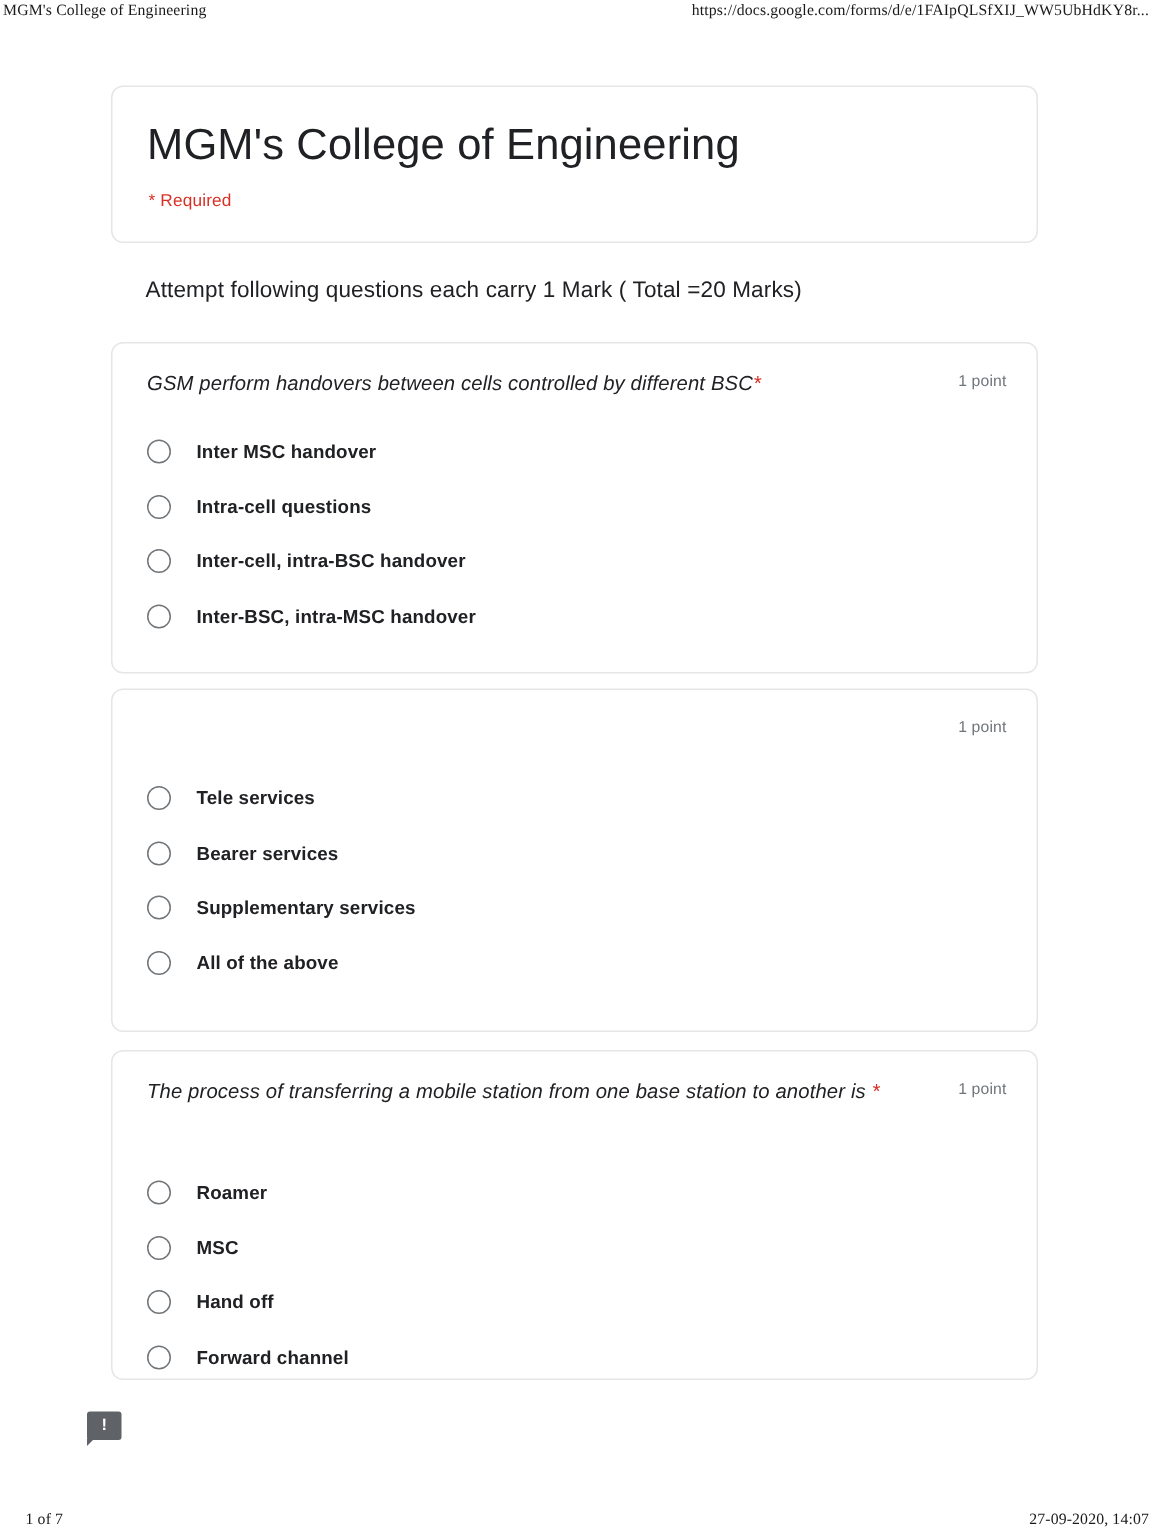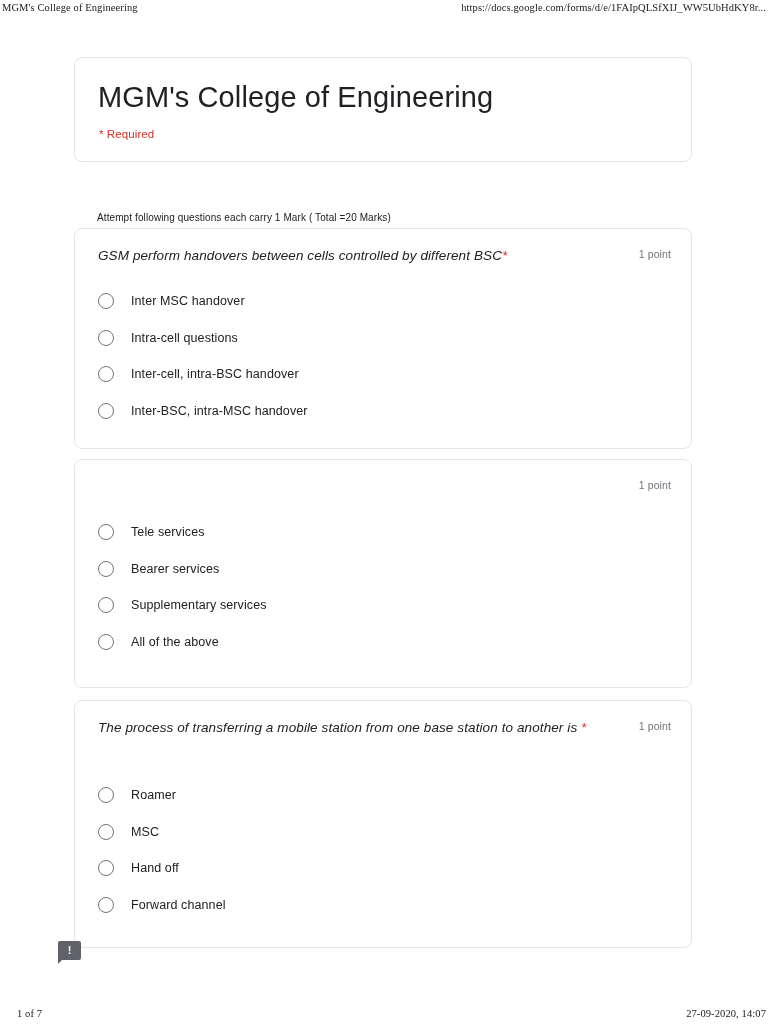--- a/index.html
+++ b/index.html
@@ -69,31 +69,31 @@
     top: 70px;
     font-size: 11.5px;
     color: #d93025;
     letter-spacing: 0.1px;
   }
 
   
   .instruction {
     position: absolute;
     left: 97px;
-    top: 208px;
-    font-size: 10px;
+    top: 184px;
+    font-size: 15px;
     line-height: 19px;
     color: #202124;
     letter-spacing: 0.1px;
   }
 
   
   .card-q1 { top: 228px; height: 221px; }
   .card-q2 { top: 459px; height: 229px; }
-  .card-q3 { top: 700px; height: 248px; }
+  .card-q3 { top: 700px; height: 220px; }
 
   .q-text {
     position: absolute;
     left: 23px;
     top: 16px;
     width: 490px;
     font-size: 13.5px;
     line-height: 22px;
     color: #202124;
     letter-spacing: 0.1px;
@@ -108,20 +108,21 @@
     font-size: 10.5px;
     color: #70757a;
     letter-spacing: 0.1px;
   }
 
   .options {
     position: absolute;
     left: 23px;
     top: 58px;
     right: 16px;
+    font-weight: bold;
   }
   .card-q3 .options { top: 80px; }
 
   .option-row {
     position: relative;
     height: 36.5px;
   }
   .radio {
     position: absolute;
     left: 0;

